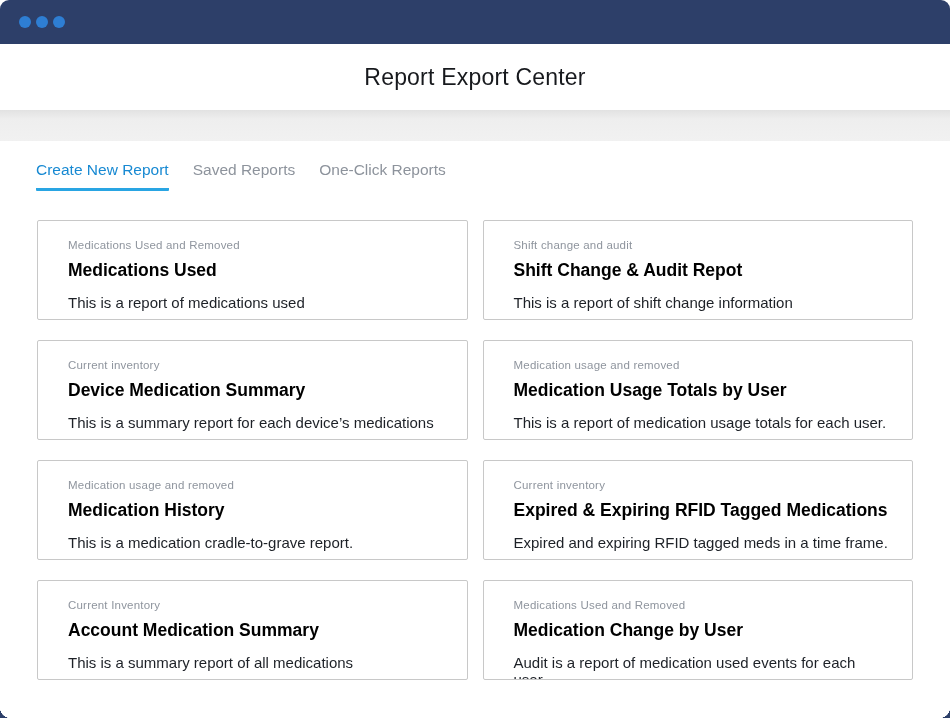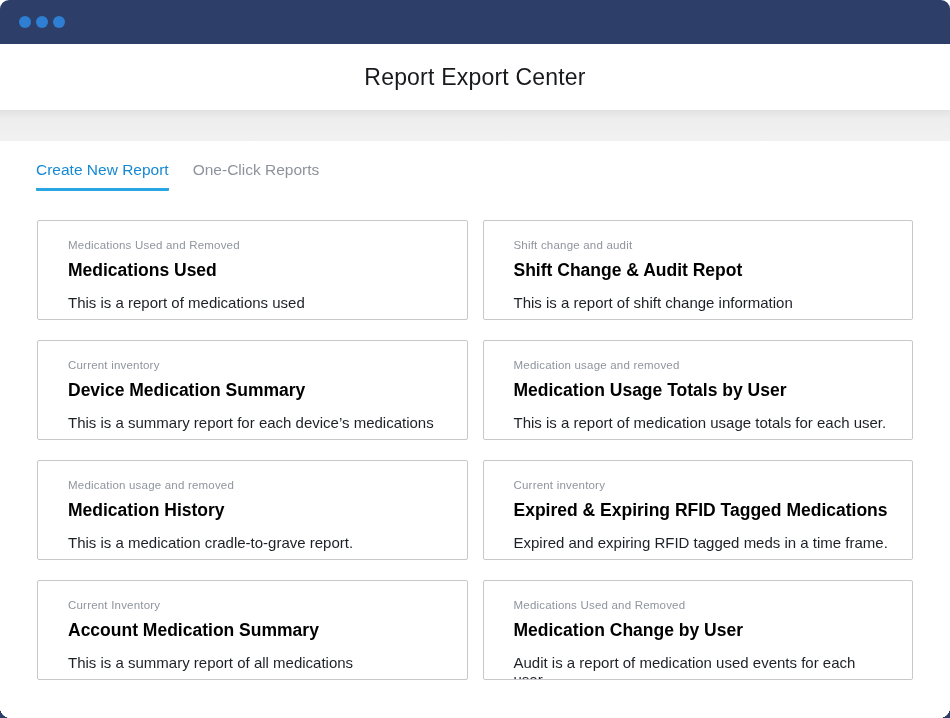--- a/index.html
+++ b/index.html
@@ -122,20 +122,21 @@
 </div>
 
 <div class="header">
   <h1>Report Export Center</h1>
 </div>
 
 <div class="shadow-band"></div>
 
 <div class="tabs" id="tabs">
     <div class="tab active">Create New Report</div>
+    <div class="tab">Saved Reports</div>
     <div class="tab">One-Click Reports</div>
   </div>
 
 <div class="grid" id="grid">
     <div class="card">
       <span class="category">Medications Used and Removed</span>
       <span class="title">Medications Used</span>
       <span class="desc">This is a report of medications used</span>
     </div>
     <div class="card">

